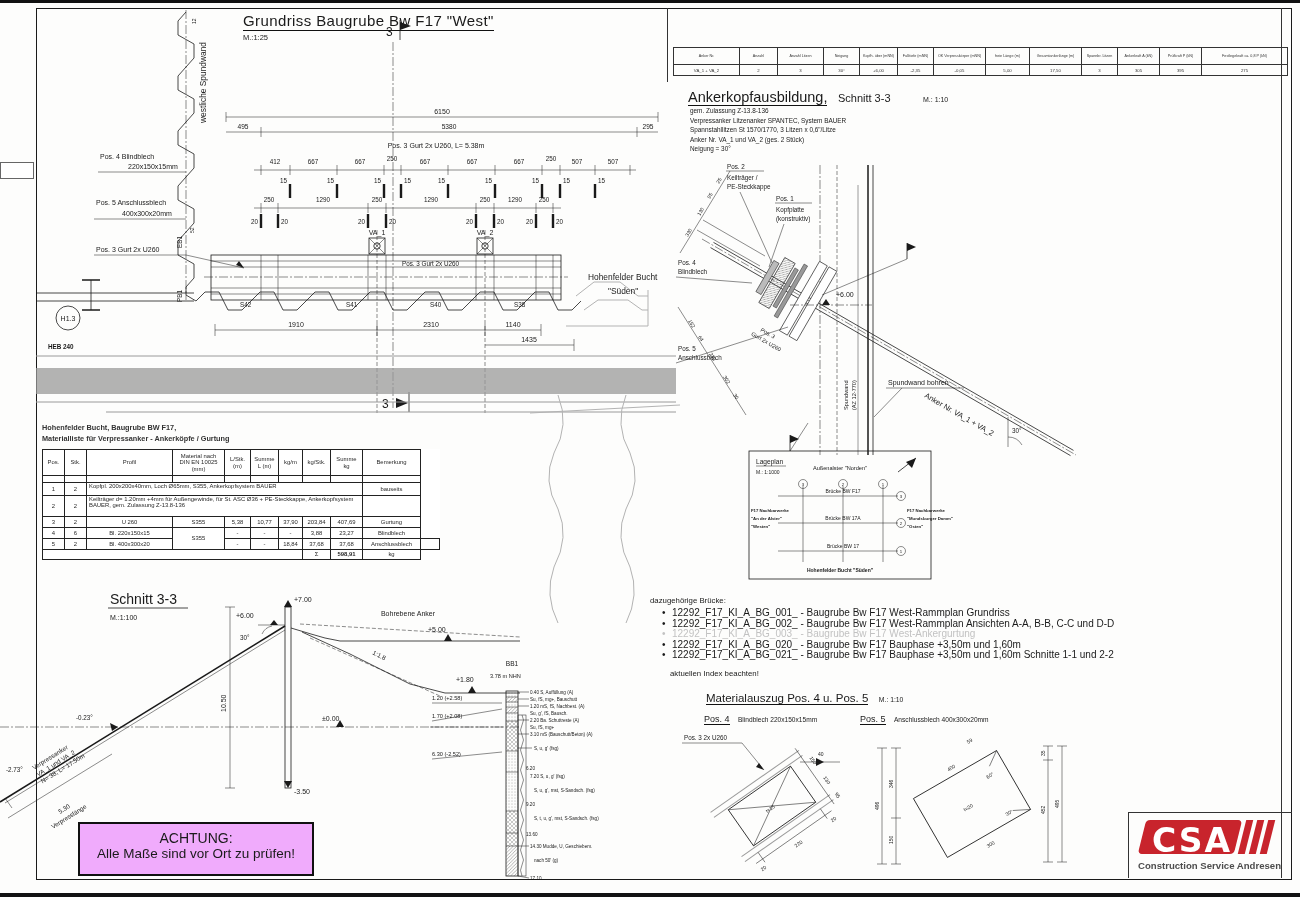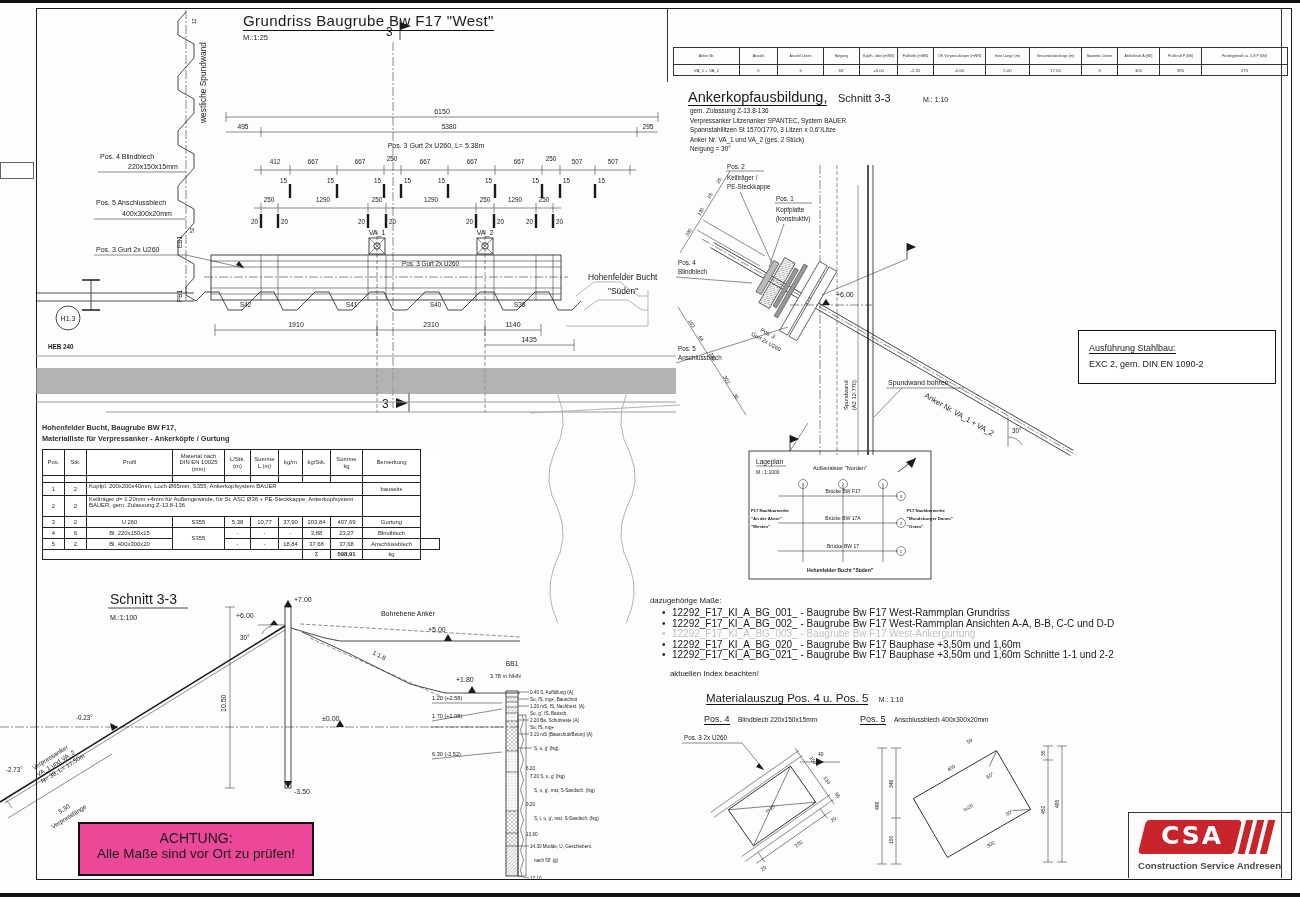--- a/index.html
+++ b/index.html
@@ -31,21 +31,21 @@
   table.ptab td{border:.8px solid #333;text-align:center;color:#333;overflow:hidden;padding:0 1px;}
   table.ptab .hd td{font-size:3.7px;height:16px;line-height:4px;}
   table.ptab .vl td{font-size:4.3px;height:10px;}
   table.mtab{border-collapse:collapse;table-layout:fixed;width:398px;background:#fff;}
   table.mtab td{border:.9px solid #222;font-size:5.9px;line-height:6.4px;color:#2a2a2a;padding:0 2px;overflow:hidden;vertical-align:top;}
   table.mtab td.c{text-align:center;vertical-align:middle;}
   .mtitle{font-size:7.3px;font-weight:bold;color:#333;line-height:11px;white-space:nowrap;}
   .plist{font-size:10px;line-height:10.4px;white-space:nowrap;}
   .plist .muted{color:#c2c2c2;}
   .bull{display:inline-block;width:10px;}
-  #achtung{border:2px solid #111;text-align:center;background:#ec4899;}
+  #achtung{border:2px solid #111;text-align:center;background:#f0abfc;}
   #csa-shape{transform:skewX(-14deg);}
 </style>
 </head>
 <body>
 <div id="page">
 
 <div class="abs bar" style="left:0;top:0;width:1300px;height:3px;"></div>
 <div class="abs bar" style="left:0;top:893px;width:1300px;height:4px;"></div>
 <div class="abs frame" style="left:36px;top:8px;width:1254px;height:870px;"></div>
 <div class="abs" style="left:1281px;top:8px;width:0;height:870px;border-left:1px solid #333;"></div>
@@ -705,24 +705,20 @@
     <line class="s" x1="235" y1="104" x2="235" y2="88"></line>
     <polygon class="tk" points="235,88 244,92 235,96"></polygon>
   </g>
   <g>
     <line class="s" x1="118" y1="296" x2="118" y2="280"></line>
     <polygon class="tk" points="118,280 127,284 118,288"></polygon>
     <line class="st" x1="118" y1="296" x2="136" y2="268"></line>
   </g>
 </svg>
 
-<div class="abs" style="left:1078px;top:330px;width:186px;height:46px;border:1.4px solid #111;background:#fff;padding:6px 0 0 10px;">
-  <div class="uline" style="display:inline-block;font-size:9px;">Ausführung Stahlbau:</div>
-  <div style="font-size:9px;margin-top:4px;">EXC 2, gem. DIN EN 1090-2</div>
-</div>
 
 <svg class="abs" style="left:748px;top:450px;" width="184" height="134" viewBox="0 0 184 134">
   <rect class="s" x="1" y="1" width="182" height="128" fill="#fff"></rect>
   <text class="f65" x="8" y="14">Lageplan</text>
   <line class="st" x1="8" y1="16" x2="38" y2="16"></line>
   <text class="f5" x="8" y="24">M.: 1:1000</text>
   <text class="f55 mid" x="92" y="20">Außenalster "Norden"</text>
   <g>
     <line class="s" x1="150" y1="22" x2="168" y2="8"></line>
     <polygon class="tk" points="168,8 158,12 164,18"></polygon>
@@ -761,21 +757,21 @@
   </g>
   <g style="font-weight:bold;">
     <text class="f4" x="159" y="62">F17 Nachbarwerke</text>
     <text class="f4" x="159" y="70">"Mundsburger Damm"</text>
     <text class="f4" x="159" y="78">"Osten"</text>
   </g>
   <text class="f5 mid" x="92" y="122" style="font-weight:bold;">Hohenfelder Bucht "Süden"</text>
 </svg>
 
 <div class="abs" style="left:650px;top:596px;">
-  <div class="plist" style="font-size:7.8px;">dazugehörige Maße:</div>
+  <div class="plist" style="font-size:7.8px;">dazugehörige Brücke:</div>
   <div class="plist" style="margin-left:12px;margin-top:2px;">
     <div><span class="bull">•</span><span>12292_F17_KI_A_BG_001_  -  Baugrube Bw F17 West-Rammplan Grundriss</span></div>
     <div><span class="bull">•</span><span>12292_F17_KI_A_BG_002_  -  Baugrube Bw F17 West-Rammplan Ansichten A-A, B-B, C-C und D-D</span></div>
     <div class="muted"><span class="bull">•</span><span>12292_F17_KI_A_BG_003_  -  Baugrube Bw F17 West-Ankergurtung</span></div>
     <div><span class="bull">•</span><span>12292_F17_KI_A_BG_020_  -  Baugrube Bw F17 Bauphase +3,50m und 1,60m</span></div>
     <div><span class="bull">•</span><span>12292_F17_KI_A_BG_021_  -  Baugrube Bw F17 Bauphase +3,50m und 1,60m Schnitte 1-1 und 2-2</span></div>
   </div>
   <div class="plist" style="font-size:7.8px;margin-top:9px;margin-left:20px;">aktuellen Index beachten!</div>
 </div>
 
@@ -859,21 +855,21 @@
     </g>
     <text class="f5" transform="rotate(-90 373 34)" x="373" y="34">35</text>
     <text class="f5" transform="rotate(-90 373 92)" x="373" y="92">452</text>
     <text class="f5" transform="rotate(-90 387 86)" x="387" y="86">495</text>
   </g>
 </svg>
 
 <div class="abs" style="left:1138px;top:820px;width:148px;">
   <div style="position:relative;height:36px;">
     <div id="csa-shape" style="position:absolute;left:4px;top:0;width:96px;height:34px;background:#c8242c;border-radius:4px;"></div>
-    <div style="position:absolute;left:14px;top:1px;width:80px;text-align:center;color:#fff;font-size:25px;font-weight:bold;letter-spacing:2px;font-family:'DejaVu Sans',sans-serif;">CSA</div>
+    <div style="position:absolute;left:14px;top:1px;width:80px;text-align:center;color:#fff;font-size:33px;font-weight:bold;letter-spacing:2px;font-family:'DejaVu Sans',sans-serif;">CSA</div>
     <div style="position:absolute;left:104px;top:0;width:7px;height:34px;background:#c8242c;transform:skewX(-14deg);"></div>
     <div style="position:absolute;left:115px;top:0;width:7px;height:34px;background:#c8242c;transform:skewX(-14deg);"></div>
     <div style="position:absolute;left:126px;top:0;width:7px;height:34px;background:#c8242c;transform:skewX(-14deg);"></div>
   </div>
   <div style="font-size:9.6px;font-weight:bold;color:#4d4d4d;margin-top:4px;white-space:nowrap;">Construction Service Andresen</div>
 </div>
 
 </div>
 
 </body></html>

